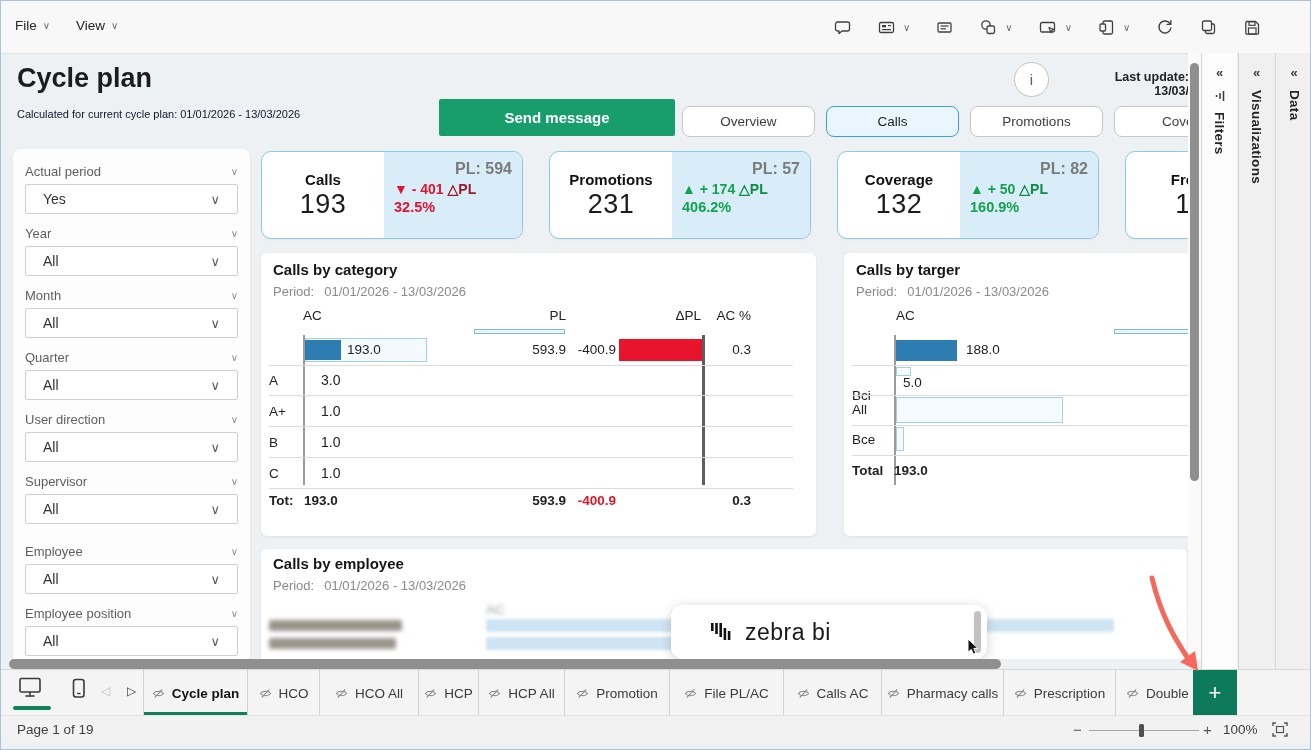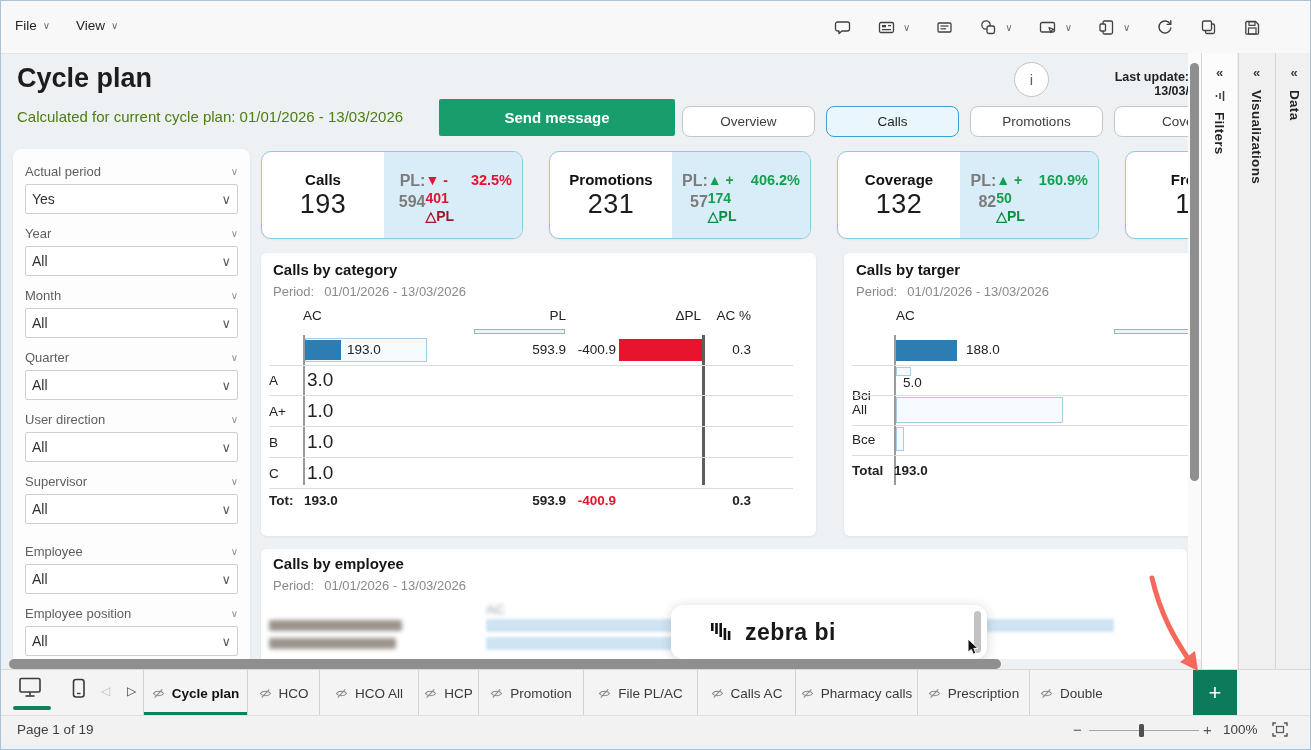--- a/index.html
+++ b/index.html
@@ -7,41 +7,41 @@
   .a{position:absolute;}
   
   .menubar{left:0;top:0;width:1311px;height:52px;background:#f8f8f8;border-bottom:1px solid #e4e4e4;}
   .menu-item{display:flex;align-items:center;gap:6px;font-size:13.5px;color:#252423;cursor:default;}
   .mchev{font-size:10px;color:#6d6d6d;}
   .tgroup{display:flex;align-items:center;gap:7px;}
   .ticons{display:flex;align-items:center;gap:25px;}
   .ticon svg{display:block;}
   
   .page-title{font-size:27px;font-weight:bold;color:#1d1d1d;}
-  .subtitle{font-size:15px;color:#4d7c0f;}
+  .subtitle{font-size:11px;color:#0f172a;}
   .send-btn{background:#189e6d;color:#fff;font-size:15px;font-weight:bold;display:flex;align-items:center;justify-content:center;border-radius:2px;cursor:pointer;}
   .nav-btn{background:#fff;border:1px solid #c6c6c6;border-radius:8px;font-size:13.5px;color:#3d3d3d;display:flex;align-items:center;justify-content:center;cursor:pointer;}
   .nav-btn.active{background:#e9f6fd;border:1.5px solid #39a1d6;color:#1f1f1f;}
   .info-circle{width:33px;height:33px;border:1px solid #c5c3c1;border-radius:50%;background:#fff;display:flex;align-items:center;justify-content:center;font-size:15px;color:#605e5c;}
   .last-update{font-size:12.5px;font-weight:bold;color:#222;}
   
   .fpanel{background:#fdfdfe;border-radius:8px;box-shadow:0 1px 3px rgba(0,0,0,.08);padding:14px 12px 0 12px;box-sizing:border-box;}
   .fgroup{margin-bottom:11px;}
   .flabel-row{display:flex;align-items:center;justify-content:space-between;height:17px;cursor:pointer;}
   .flabel{font-size:13px;color:#605e5c;}
   .fchev{font-size:10px;color:#8f8f8f;}
-  .fselect{margin-top:4px;height:28px;border:1px solid #cfcfcf;border-radius:2px;background:#fff;display:flex;align-items:center;justify-content:space-between;padding:0 6px;cursor:pointer;}
+  .fselect{margin-top:4px;height:28px;border:1px solid #cfcfcf;border-radius:2px;background:#fff;display:flex;align-items:center;justify-content:space-between;padding:0 17px;cursor:pointer;}
   .fvalue{font-size:14px;color:#323130;}
   .schev{font-size:13px;color:#5a5a5a;}
   
   .kpi{display:flex;border:1.5px solid #8cc9e3;border-radius:10px;background:#fff;overflow:hidden;box-shadow:0 1px 2px rgba(0,0,0,.05);box-sizing:border-box;}
   .kpi-left{width:122px;display:flex;flex-direction:column;justify-content:center;align-items:center;gap:1px;}
   .kpi-title{font-size:15px;font-weight:bold;color:#111;}
   .kpi-value{font-size:27px;color:#1c1c1c;letter-spacing:.5px;}
-  .kpi-right{flex:1;background:#d9edf8;padding:19px 10px 5px;display:flex;flex-direction:row;line-height:1.3;}
+  .kpi-right{flex:1;background:#d9edf8;padding:7px 10px 5px;display:flex;flex-direction:column;line-height:1.3;}
   .pl-line{text-align:right;color:#7b7b7b;font-size:16px;font-weight:bold;}
   .delta-line{font-size:14px;font-weight:bold;}
   .pct-line{font-size:14.5px;font-weight:bold;}
   .down{color:#e01430;} .down .dpl{color:#9c1a28;}
   .up{color:#14a14f;} .up .dpl{color:#0f8c44;}
   
   .card{background:#fff;border-radius:6px;box-shadow:0 1px 3px rgba(0,0,0,.07);}
   .card-title{font-size:15px;font-weight:bold;color:#161616;}
   .period{font-size:13px;color:#8a8a8a;display:flex;gap:10px;}
   .th{font-size:13.5px;color:#222;}
@@ -51,21 +51,21 @@
   .red-text{color:#e0162b;}
   .bar-solid{background:#2d7db3;}
   .bar-outline{background:#f4fafd;border:1px solid #a5cde7;box-sizing:border-box;}
   .bar-red{background:#e8132c;}
   .scale-bar{background:#eaf5fb;border:1px solid #7fb8dc;box-sizing:border-box;}
   .axis-light{background:#9a9a9a;}
   .axis-dark{background:#5e5e5e;}
   .gridline{background:#dcdcdc;height:1px;}
   .grow{height:30px;border-bottom:1px solid #dcdcdc;display:flex;align-items:center;}
   .grow .rl{width:34px;font-size:13.5px;color:#222;}
-  .grow .rv{font-size:19px;color:#222;padding-left:4px;}
+  .grow .rv{font-size:14px;color:#222;padding-left:18px;}
   .blur2{filter:blur(2px);border-radius:2px;}
   .blur1{filter:blur(1.5px);border-radius:2px;}
   
   .zebra{background:#fff;border-radius:12px;box-shadow:0 2px 12px rgba(0,0,0,.18);display:flex;align-items:center;}
   .zebra-text{font-size:23px;color:#18191b;letter-spacing:.5px;margin-left:12px;}
   
   .pane{top:52px;height:616px;width:36px;box-sizing:border-box;border-left:1px solid #d6d6d6;display:flex;flex-direction:column;align-items:center;padding-top:12px;gap:10px;cursor:pointer;}
   .pane-collapse{font-size:13px;font-weight:bold;color:#3b3b3b;}
   .pane-title{writing-mode:vertical-rl;font-size:13.5px;font-weight:bold;color:#252423;letter-spacing:.3px;}
   
@@ -389,21 +389,21 @@
         <span>01/01/2026 - 13/03/2026</span>
       </div>
       <div class="a th blur2" style="left:225px;top:53px;color:#9aa4ac;">AC</div>
       <div class="a blur2" style="left:8px;top:71px;width:133px;height:11px;background:#9b948d;"></div>
       <div class="a blur2" style="left:8px;top:89px;width:127px;height:11px;background:#9b948d;"></div>
       <div class="a blur1" style="left:225px;top:70px;width:628px;height:13px;background:#cfe4f3;"></div>
       <div class="a blur1" style="left:225px;top:88px;width:188px;height:13px;background:#cfe4f3;"></div>
       <div class="a blur2" style="left:425px;top:90px;width:48px;height:9px;background:#d7d7d7;"></div>
     </div>
 
-    <div class="a zebra" style="left:670px;top:552px;width:316px;height:54px;font-weight:bold;">
+    <div class="a zebra" style="left:670px;top:552px;width:316px;height:54px;">
       <svg style="margin-left:38px;" width="24" height="22" viewBox="0 0 22 22">
         <rect x="1" y="2" width="2.6" height="8" fill="#111"></rect>
         <rect x="5.2" y="2" width="2.6" height="11" fill="#111"></rect>
         <rect x="9.4" y="2" width="2.6" height="14" fill="#111"></rect>
         <rect x="13.6" y="7" width="2.6" height="12" fill="#111"></rect>
         <rect x="17.8" y="10" width="2.6" height="9" fill="#111"></rect>
       </svg>
       <span class="zebra-text">zebra bi</span>
       <div class="a" style="right:6px;top:6px;width:7px;height:42px;background:#c2c2c2;border-radius:4px;"></div>
     </div>
@@ -472,20 +472,27 @@
             <line x1="3" y1="11.5" x2="11" y2="2.5" stroke="#8a8a8a" stroke-width="1.1"></line>
           </svg>
         <span class="tab-text">HCO All</span>
       </div>
       <div class="tab" style="width:60px;">
         <svg width="13" height="13" viewBox="0 0 14 14">
             <path d="M1.5 7C3.5 3.8 10.5 3.8 12.5 7C10.5 10.2 3.5 10.2 1.5 7Z" fill="none" stroke="#8a8a8a" stroke-width="1.1"></path>
             <line x1="3" y1="11.5" x2="11" y2="2.5" stroke="#8a8a8a" stroke-width="1.1"></line>
           </svg>
         <span class="tab-text">HCP</span>
+      </div>
+      <div class="tab" style="width:86px;">
+        <svg width="13" height="13" viewBox="0 0 14 14">
+            <path d="M1.5 7C3.5 3.8 10.5 3.8 12.5 7C10.5 10.2 3.5 10.2 1.5 7Z" fill="none" stroke="#8a8a8a" stroke-width="1.1"></path>
+            <line x1="3" y1="11.5" x2="11" y2="2.5" stroke="#8a8a8a" stroke-width="1.1"></line>
+          </svg>
+        <span class="tab-text">HCP All</span>
       </div>
       <div class="tab" style="width:105px;">
         <svg width="13" height="13" viewBox="0 0 14 14">
             <path d="M1.5 7C3.5 3.8 10.5 3.8 12.5 7C10.5 10.2 3.5 10.2 1.5 7Z" fill="none" stroke="#8a8a8a" stroke-width="1.1"></path>
             <line x1="3" y1="11.5" x2="11" y2="2.5" stroke="#8a8a8a" stroke-width="1.1"></line>
           </svg>
         <span class="tab-text">Promotion</span>
       </div>
       <div class="tab" style="width:114px;">
         <svg width="13" height="13" viewBox="0 0 14 14">

